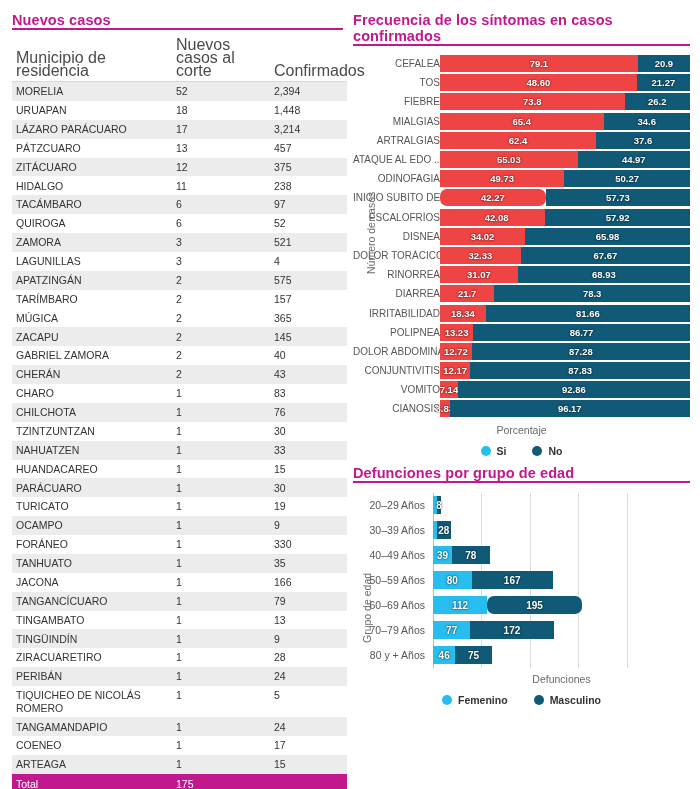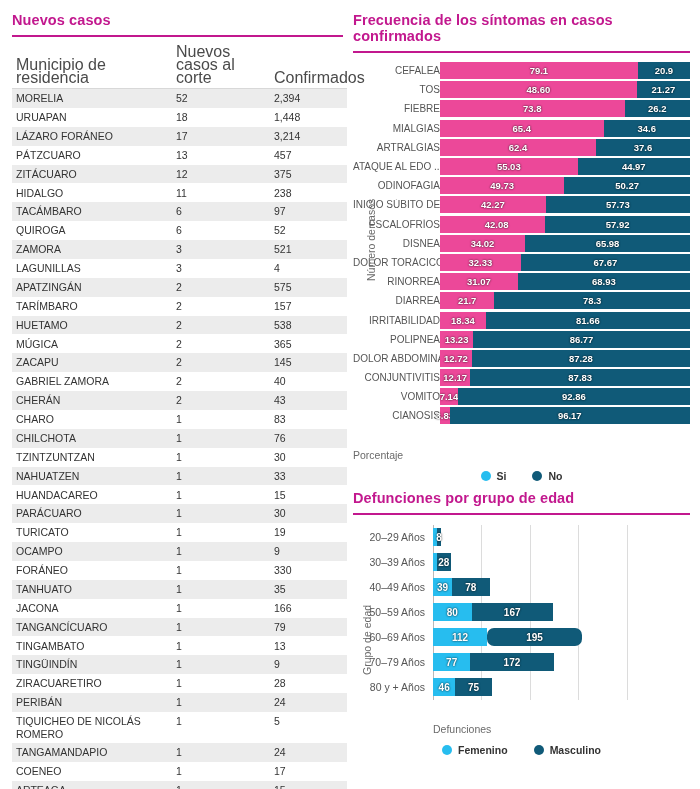--- a/index.html
+++ b/index.html
@@ -11,21 +11,20 @@
   }
   .page { position: relative; width: 700px; height: 789px; display: flex; }
 
   
   .left-panel { width: 347px; padding: 12px 4px 0 12px; }
   .panel-title {
     color: #C2188E;
     font-size: 14.5px;
     font-weight: bold;
     letter-spacing: .1px;
-    padding-bottom: 7px;
   }
   .title-rule { height: 2px; background: #C2188E; margin-bottom: 6px; width: 100%; }
 
   table.cases { width: 100%; border-collapse: collapse; table-layout: fixed; }
   table.cases col.c1 { width: 160px; }
   table.cases col.c2 { width: 98px; }
   table.cases col.c3 { width: 77px; }
   table.cases thead th {
     font-size: 16px; color: #4a4a4a; font-weight: normal;
     text-align: left; vertical-align: bottom;
@@ -60,26 +59,26 @@
   
   .pct-chart { margin-top: 8px; }
   .pct-row { display: flex; align-items: center; height: 19.2px; }
   .pct-cat {
     width: 87px; text-align: right; padding-right: 0;
     font-size: 10px; color: #555; white-space: nowrap; overflow: hidden;
   }
   .pct-bars { position: relative; flex: 1; height: 17px; display: flex; }
   .seg { height: 100%; display: flex; align-items: center; justify-content: center;
          font-size: 9.5px; font-weight: bold; color: #fff; overflow: visible; }
-  .seg.si  { background: #ec4899; text-align: right; }
+  .seg.si  { background: #ef4444; text-align: right; }
   .seg.no  { background: #105A78; }
   .seg span { text-shadow: 0 0 2px rgba(0,0,0,.55), 0 0 2px rgba(0,0,0,.45); }
   .seg.si span { color: #ffffff; }
 
-  .axis-caption { text-align: left; font-size: 10.5px; color: #6a6a6a; margin-top: 23px; }
+  .axis-caption { text-align: center; font-size: 10.5px; color: #6a6a6a; margin-top: 5px; }
   .legend { display: flex; justify-content: center; gap: 26px; margin-top: 9px; }
   .legend-item { display: flex; align-items: center; gap: 6px; font-size: 10.5px; font-weight: bold; color: #333; }
   .dot { width: 10px; height: 10px; border-radius: 50%; display: inline-block; }
   .dot.si, .dot.fem { background: #27BDEF; }
   .dot.no, .dot.mas { background: #105A78; }
 
   
   .deaths-chart { margin-top: 10px; position: relative; }
   .deaths-plot { position: relative; }
   .grid {
@@ -125,21 +124,21 @@
             <td>MORELIA</td>
             <td>52</td>
             <td>2,394</td>
           </tr>
           <tr class="even">
             <td>URUAPAN</td>
             <td>18</td>
             <td>1,448</td>
           </tr>
           <tr class="odd">
-            <td>LÁZARO FORÁNEO</td>
+            <td>LÁZARO PARÁCUARO</td>
             <td>17</td>
             <td>3,214</td>
           </tr>
           <tr class="even">
             <td>PÁTZCUARO</td>
             <td>13</td>
             <td>457</td>
           </tr>
           <tr class="odd">
             <td>ZITÁCUARO</td>
@@ -173,25 +172,20 @@
           </tr>
           <tr class="odd">
             <td>APATZINGÁN</td>
             <td>2</td>
             <td>575</td>
           </tr>
           <tr class="even">
             <td>TARÍMBARO</td>
             <td>2</td>
             <td>157</td>
-          </tr>
-          <tr class="odd">
-            <td>HUETAMO</td>
-            <td>2</td>
-            <td>538</td>
           </tr>
           <tr class="even">
             <td>MÚGICA</td>
             <td>2</td>
             <td>365</td>
           </tr>
           <tr class="odd">
             <td>ZACAPU</td>
             <td>2</td>
             <td>145</td>
@@ -397,21 +391,21 @@
                   <span>49.73</span>
                 </div>
                 <div class="seg no" style="width: 50.27%;">
                   <span>50.27</span>
                 </div>
               </div>
             </div>
             <div class="pct-row">
               <div class="pct-cat">INICIO SÚBITO DE...</div>
               <div class="pct-bars">
-                <div class="seg si" style="width: 42.27%;">
+                <div class="seg si" style="width: 42.27%; border-radius: 7px;">
                   <span>42.27</span>
                 </div>
                 <div class="seg no" style="width: 57.73%;">
                   <span>57.73</span>
                 </div>
               </div>
             </div>
             <div class="pct-row">
               <div class="pct-cat">ESCALOFRÍOS</div>
               <div class="pct-bars">

